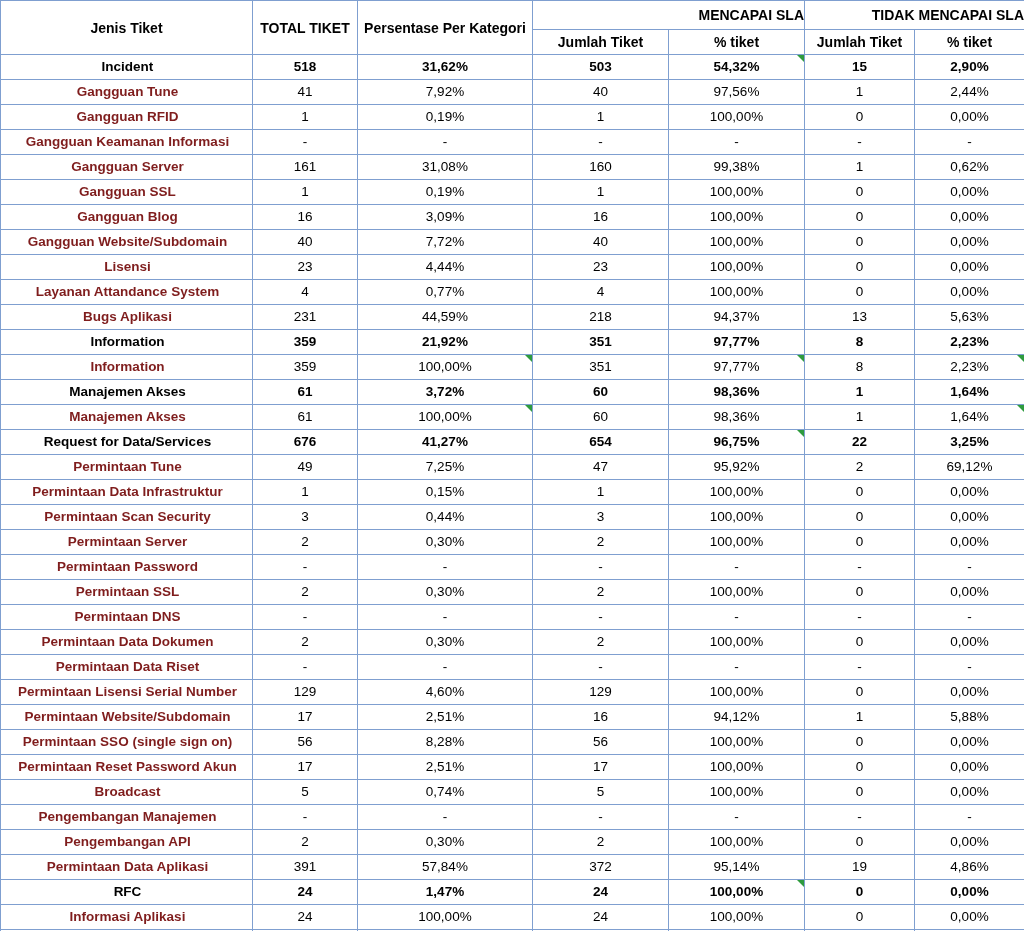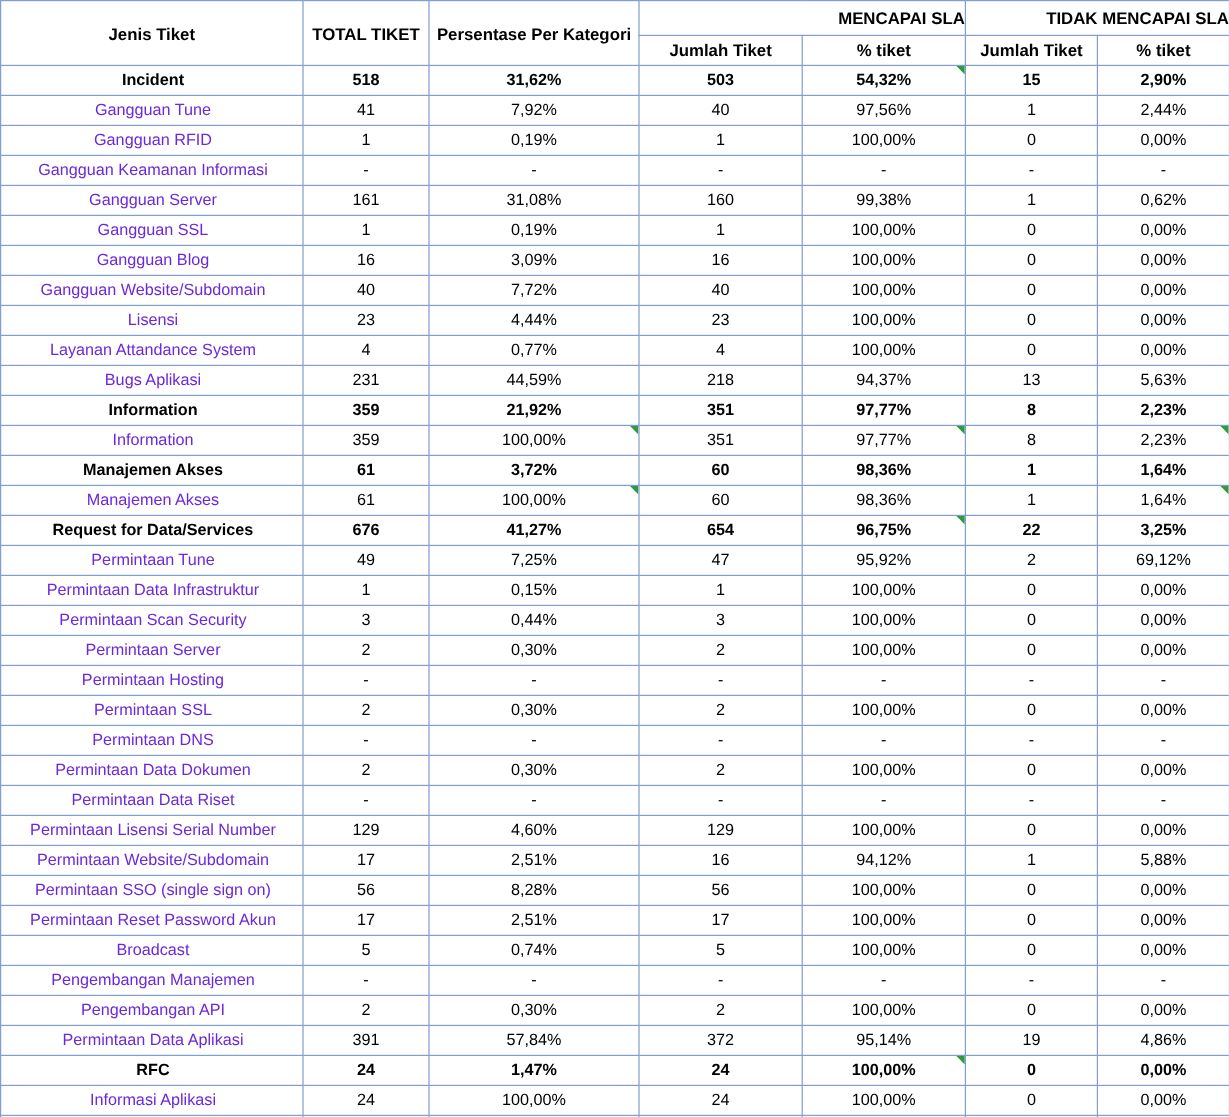--- a/index.html
+++ b/index.html
@@ -60,21 +60,22 @@
     text-align: center;
   }
   .lbl {
     display: block;
     padding-left: 6px;
     padding-right: 4px;
     overflow: hidden;
     text-overflow: clip;
   }
   .lbl.indent {
-    color: #6d28d9;
+    color: #7f1d1d;
+    font-weight: bold;
   }
   tr.group-row td {
     font-weight: bold;
   }
   td .val {
     display: block;
     text-align: center;
   }
   
   td.has-mark {
@@ -579,21 +580,21 @@
         </td>
         <td class="cell-center">
           <span class="val">0</span>
         </td>
         <td class="cell-center">
           <span class="val">0,00%</span>
         </td>
       </tr>
       <tr>
         <td class="cell-left">
-          <span class="lbl indent">Permintaan Hosting</span>
+          <span class="lbl indent">Permintaan Password</span>
         </td>
         <td class="cell-center">
           <span class="dash">-</span>
         </td>
         <td class="cell-center">
           <span class="dash">-</span>
         </td>
         <td class="cell-center">
           <span class="dash">-</span>
         </td>

